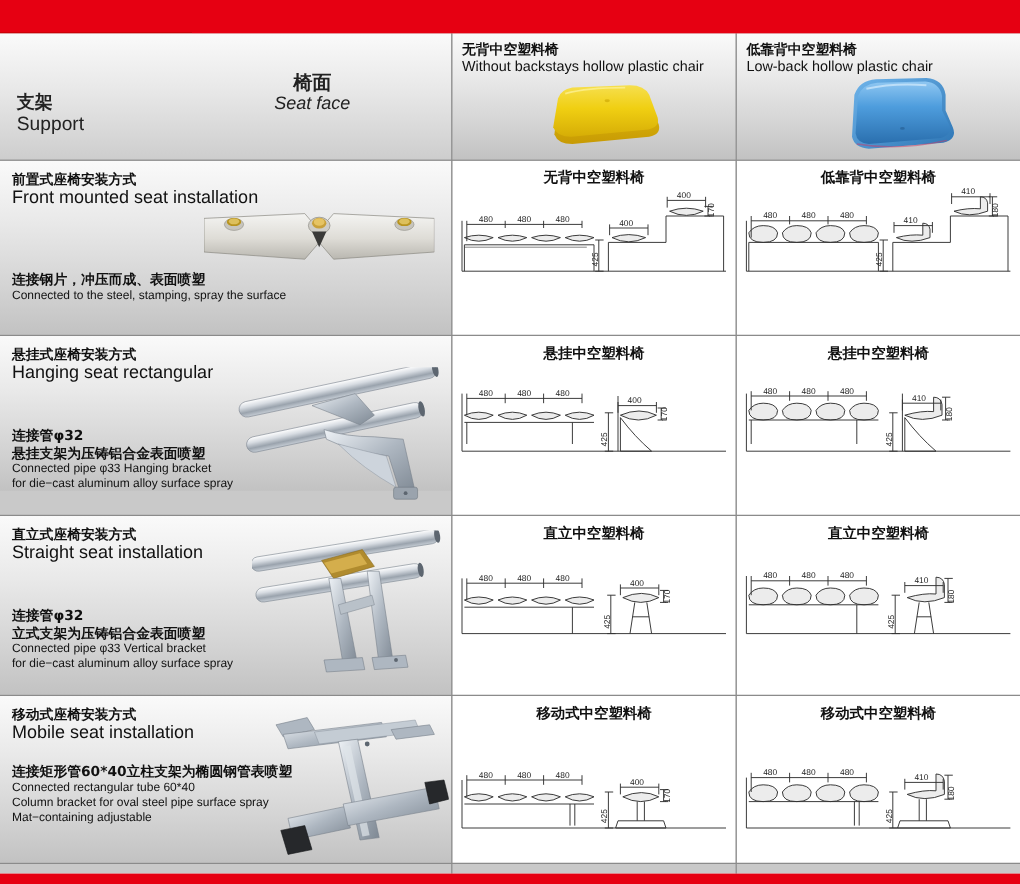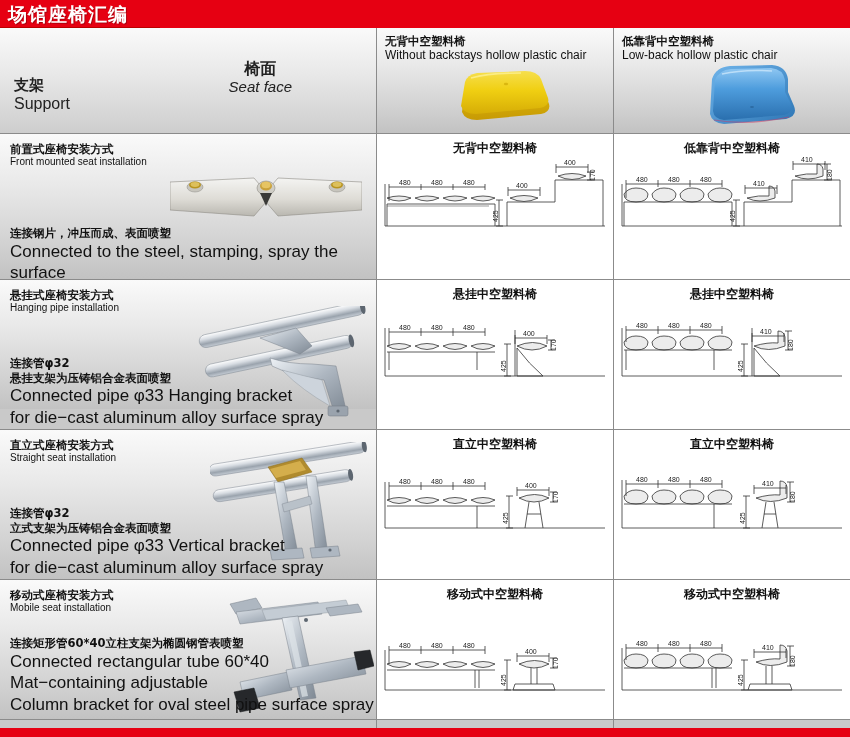--- a/index.html
+++ b/index.html
@@ -54,24 +54,24 @@
 
   .chair-hdr{ position:absolute; top:0; height:105px; width:236px; }
   .chair-hdr .lbl{ position:absolute; left:8px; top:6px; line-height:1.25; }
   .chair-hdr .lbl .cn{ font-size:11.5px; color:#111; font-family:"DejaVu Sans",sans-serif; font-weight:bold;}
   .chair-hdr .lbl .en{ font-size:12px; color:#111; }
 
   
   .desc{ position:absolute; left:0; width:376px; }
   .desc .top{ position:absolute; left:10px; top:8px; line-height:1.25; }
   .desc .top .cn{ font-size:11.5px; color:#111; font-family:"DejaVu Sans",sans-serif; font-weight:bold;}
-  .desc .top .en{ font-size:10px; color:#111; }
+  .desc .top .en{ font-size:15px; color:#111;text-align:center; }
   .desc .bot{ position:absolute; left:10px; line-height:1.28; }
   .desc .bot .cn{ font-size:11.5px; color:#111; font-family:"DejaVu Sans",sans-serif; font-weight:bold; display:block;}
-  .desc .bot .en{ font-size:17px; color:#111; display:block;}
+  .desc .bot .en{ font-size:10px; color:#111; display:block;}
 
   
   .draw{ position:absolute; background:#fff; }
   .draw .dt{
     position:absolute; top:6px; left:0; width:100%; text-align:center;
     font-size:12px; color:#111; font-family:"DejaVu Sans",sans-serif; font-weight:bold;
   }
   .draw svg{ position:absolute; left:0; top:0; }
 
   .dim{ font-size:7px; fill:#222; font-family:"Liberation Sans",sans-serif; }
@@ -90,21 +90,20 @@
     position:absolute; left:0; bottom:0; width:850px; height:9px; background:#e60012;
   }
 </style>
 </head>
 <body>
 
 <div class="page">
 
   <div class="titlebar">
     <div class="tb-tail"></div>
-    <div class="tb-text">场馆座椅汇编</div>
   </div>
 
   <div class="grid">
 
     <div class="cell support-hdr">
       <div class="seatface">
         <div class="cn">椅面</div>
         <div class="en">Seat face</div>
       </div>
       <div class="support">
@@ -272,21 +271,21 @@
         <text class="dimv" x="121" y="88" transform="rotate(-90 121 88)">425</text>
         <path class="ln" d="M213 30 L213 46"></path>
         <path class="ln" d="M210 30 L217 30 M210 46 L217 46"></path>
         <text class="dimv" x="218" y="47" transform="rotate(-90 218 47)">180</text>
       </svg>
     </div>
 
     <div class="cell desc" style="top:252px; height:129px;">
       <div class="top">
         <div class="cn">悬挂式座椅安装方式</div>
-        <div class="en">Hanging pipe installation</div>
+        <div class="en">Hanging seat rectangular</div>
       </div>
       <svg class="photo" style="left:196px; top:26px;" width="180" height="116" viewBox="0 0 180 116">
         <defs>
           <linearGradient id="tube" x1="0" y1="0" x2="0" y2="1">
             <stop offset="0" stop-color="#ffffff"></stop>
               <stop offset="0.35" stop-color="#d7dce2"></stop>
             <stop offset="0.7" stop-color="#9aa3ad"></stop>
               <stop offset="1" stop-color="#c7ced6"></stop>
           </linearGradient>
           <linearGradient id="tube2" x1="0" y1="0" x2="1" y2="1">
@@ -489,22 +488,22 @@
         <path d="M60 28 L66 27 L82 102 L76 103 Z" fill="#dfe5ea" opacity=".7"></path>
         <path d="M14 88 L62 78 L66 96 L18 106 Z" fill="url(#tube2)" stroke="#78818b" stroke-width=".5"></path>
         <path d="M60 76 L136 62 L140 80 L64 94 Z" fill="url(#tube2)" stroke="#78818b" stroke-width=".5"></path>
         <path d="M128 58 L144 56 L148 72 L132 76 Z" fill="#26282b" stroke="#16181a" stroke-width=".5"></path>
         <path d="M8 98 L28 94 L34 114 L14 118 Z" fill="#26282b" stroke="#16181a" stroke-width=".5"></path>
         <circle cx="80" cy="26" r="2" fill="#5d6670"></circle>
       </svg>
       <div class="bot" style="top:56px;">
         <span class="cn">连接矩形管60*40立柱支架为椭圆钢管表喷塑</span>
         <span class="en">Connected rectangular tube 60*40</span>
+        <span class="en">Column bracket for oval steel pipe surface spray</span>
         <span class="en">Mat−containing adjustable</span>
-        <span class="en">Column bracket for oval steel pipe surface spray</span>
       </div>
     </div>
 
     <div class="draw" style="left:377px; top:552px; width:236px; height:139px;">
       <div class="dt">移动式中空塑料椅</div>
       <svg width="236" height="139" viewBox="0 0 236 139">
         <path class="ln" d="M8 110 L228 110"></path>
         <path class="ln" d="M8 70 L8 110"></path>
         <g>
           <path class="seatfill" d="M10 84 q12 -5 24 0 q-12 7 -24 0 Z"></path>

